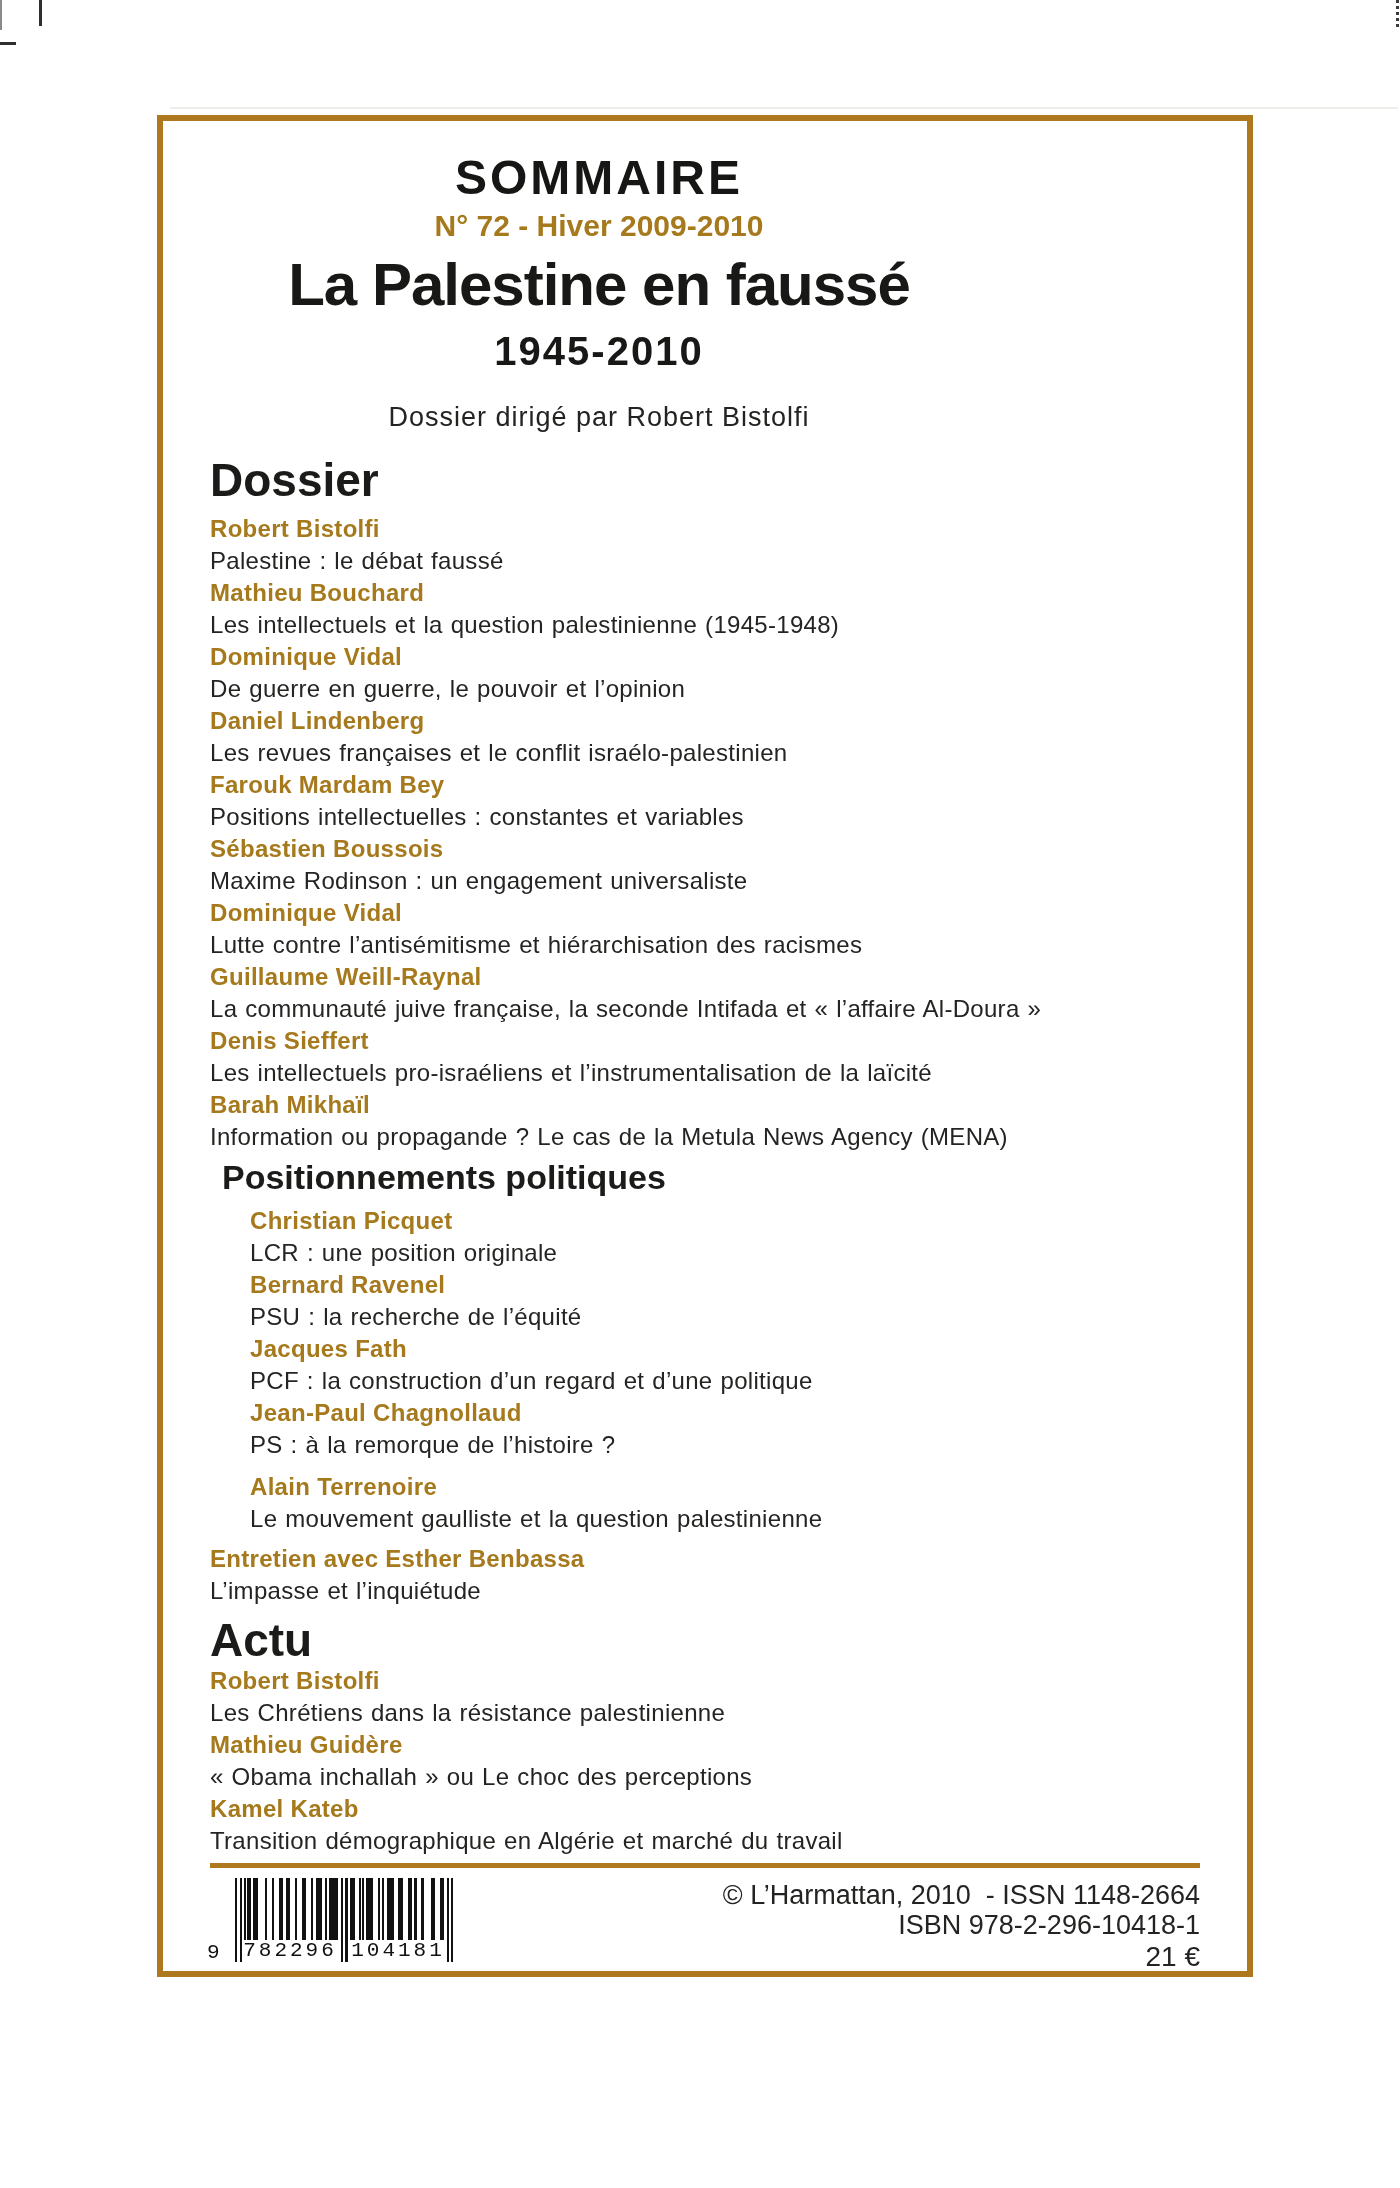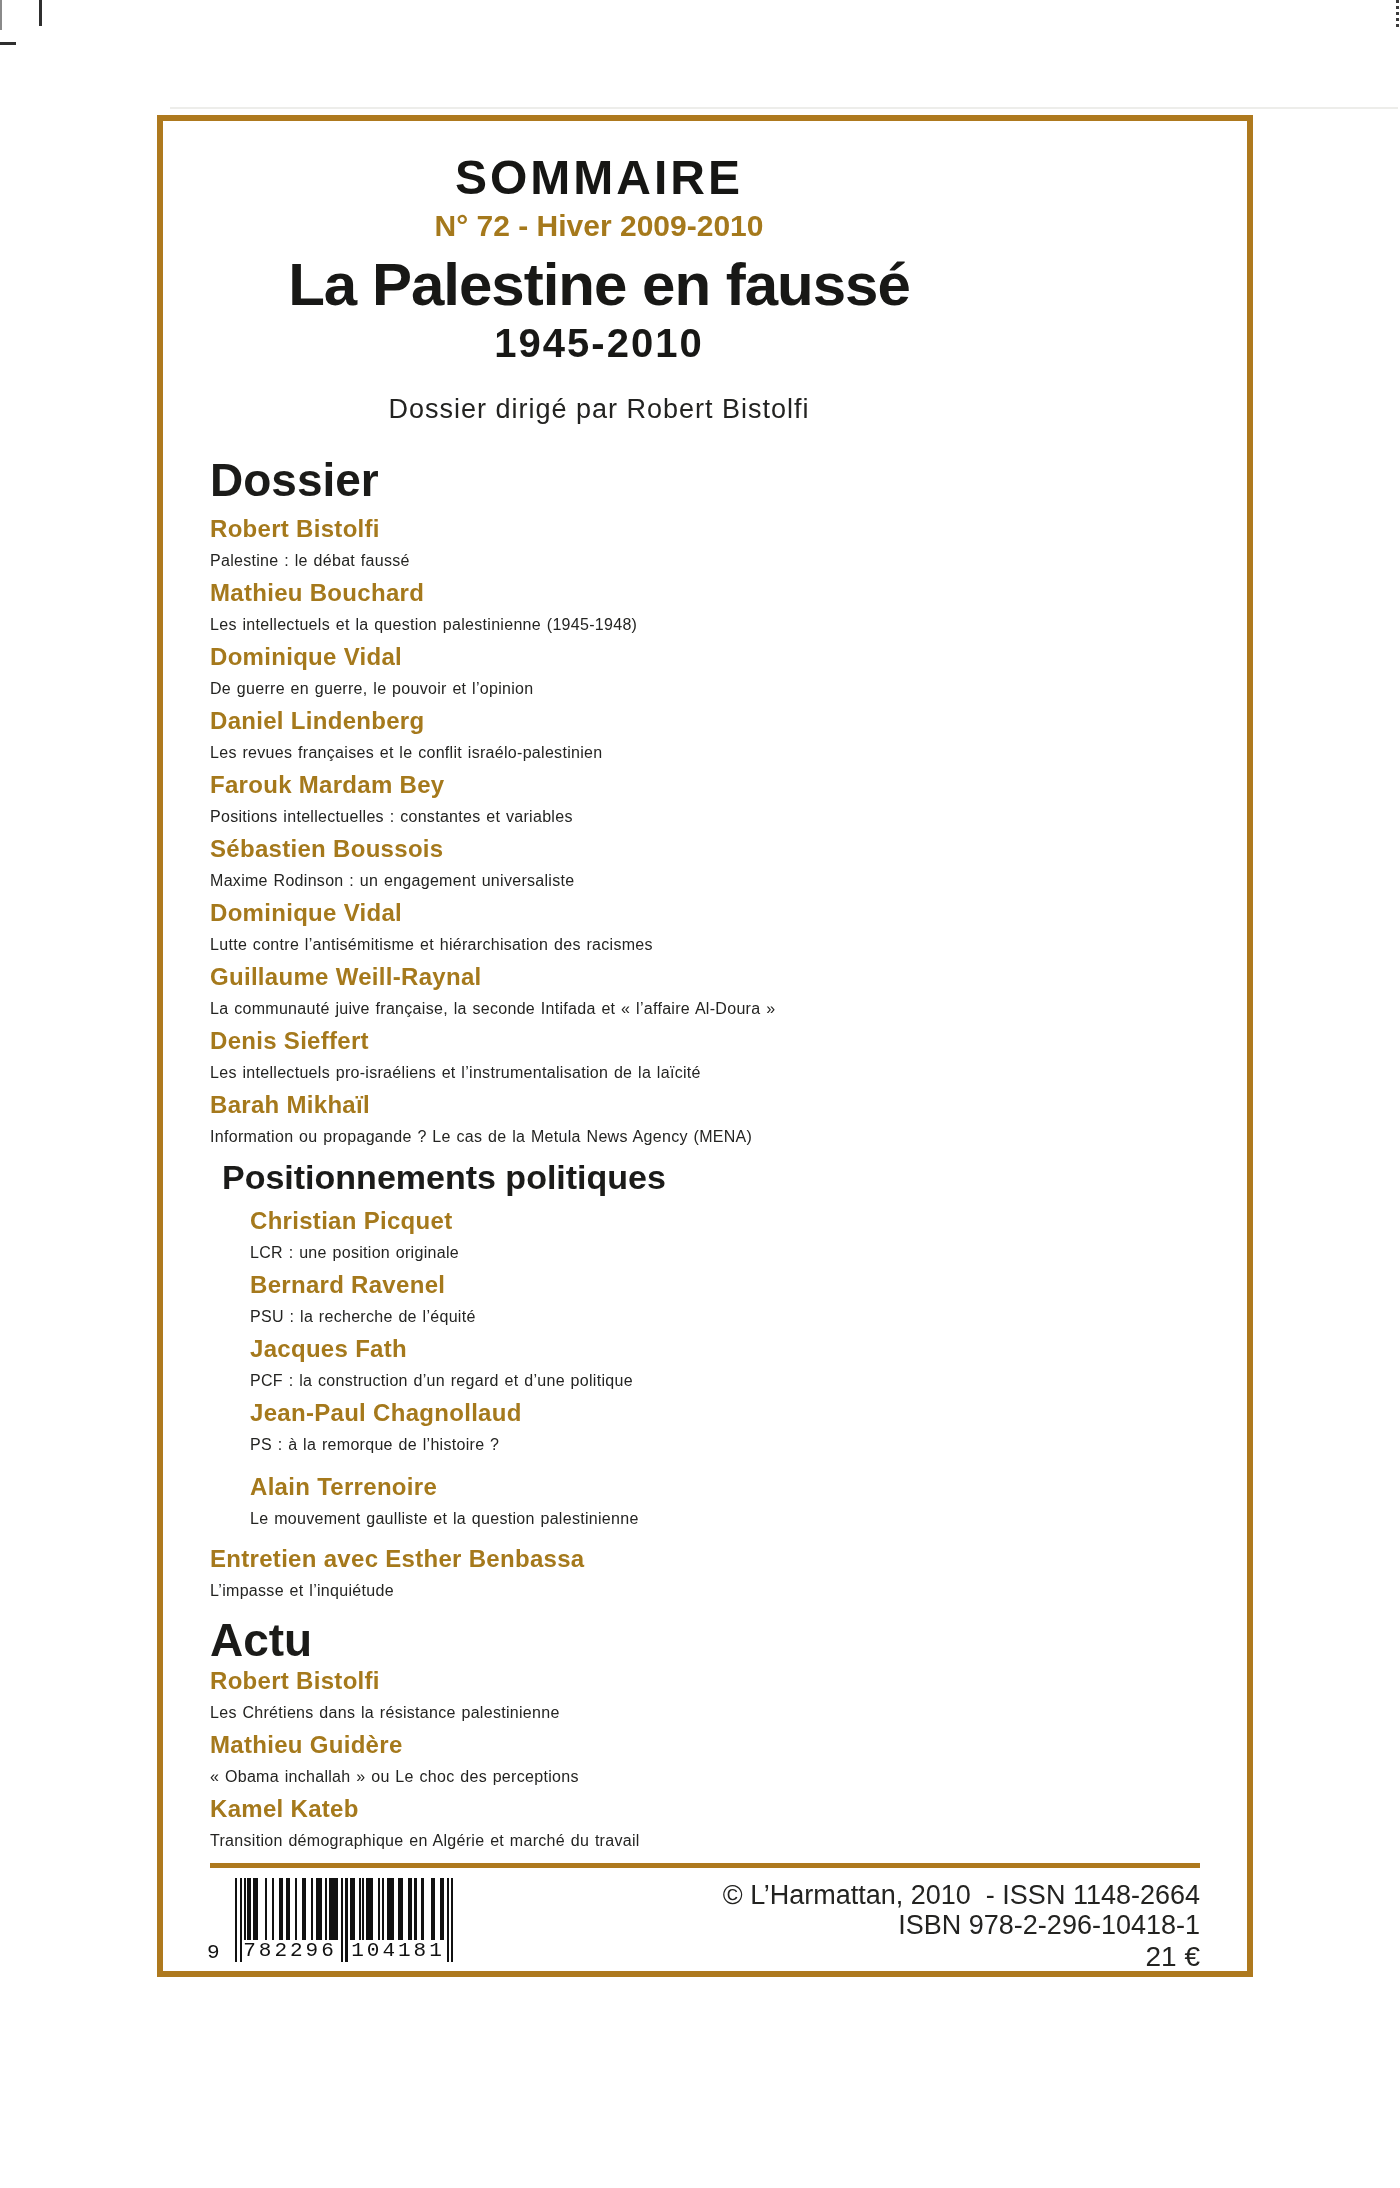--- a/index.html
+++ b/index.html
@@ -34,33 +34,33 @@
     background:#fff;
   }
 
   
   .header{position:absolute;left:163px;top:121px;width:872px;text-align:center;}
   .sommaire{margin-top:34px;font-size:48px;line-height:46px;font-weight:bold;
     letter-spacing:3px;color:#161614;}
   .issue{margin-top:8px;font-size:30px;line-height:34px;font-weight:bold;color:var(--gold);}
   .main-title{margin-top:10px;font-size:60px;line-height:64px;font-weight:bold;
     letter-spacing:-1px;color:#181816;}
-  .years{margin-top:4px;font-size:40px;line-height:44px;font-weight:bold;
+  .years{margin-top:12px;font-size:40px;line-height:44px;font-weight:bold;
     letter-spacing:2px;color:#181816;}
   .director{margin-top:28px;font-size:27px;line-height:32px;color:#232321;letter-spacing:1px;}
 
   
   .toc{position:absolute;left:210px;top:455px;width:1040px;}
   .h2{font-size:46px;line-height:50px;font-weight:bold;color:#1b1b19;margin:0 0 8px 0;}
   .h2.actu{margin:8px 0 0 0;}
   .h3{font-size:34px;line-height:40px;font-weight:bold;color:#1b1b19;margin:4px 0 8px 12px;}
   .pair{margin:0;}
   .author{font-size:24px;line-height:32px;font-weight:bold;color:var(--gold);
     letter-spacing:.3px;white-space:nowrap;}
-  .title{font-size:16px;line-height:32px;color:#242422;letter-spacing:.3px;
+  .title{font-size:24px;line-height:32px;color:#242422;letter-spacing:.3px;
     word-spacing:1px;white-space:nowrap;}
   .indent{margin-left:40px;}
   .gap-top{margin-top:10px;}
   .interview{margin-top:8px;}
   .rule{margin-top:6px;width:990px;height:5px;background:var(--border-gold);}
 
   
   .imprint{position:absolute;left:690px;top:1880px;width:510px;text-align:right;}
   .imprint div{font-size:27px;line-height:30px;color:#232321;}
   .price{position:absolute;left:690px;top:1942px;width:510px;text-align:right;

